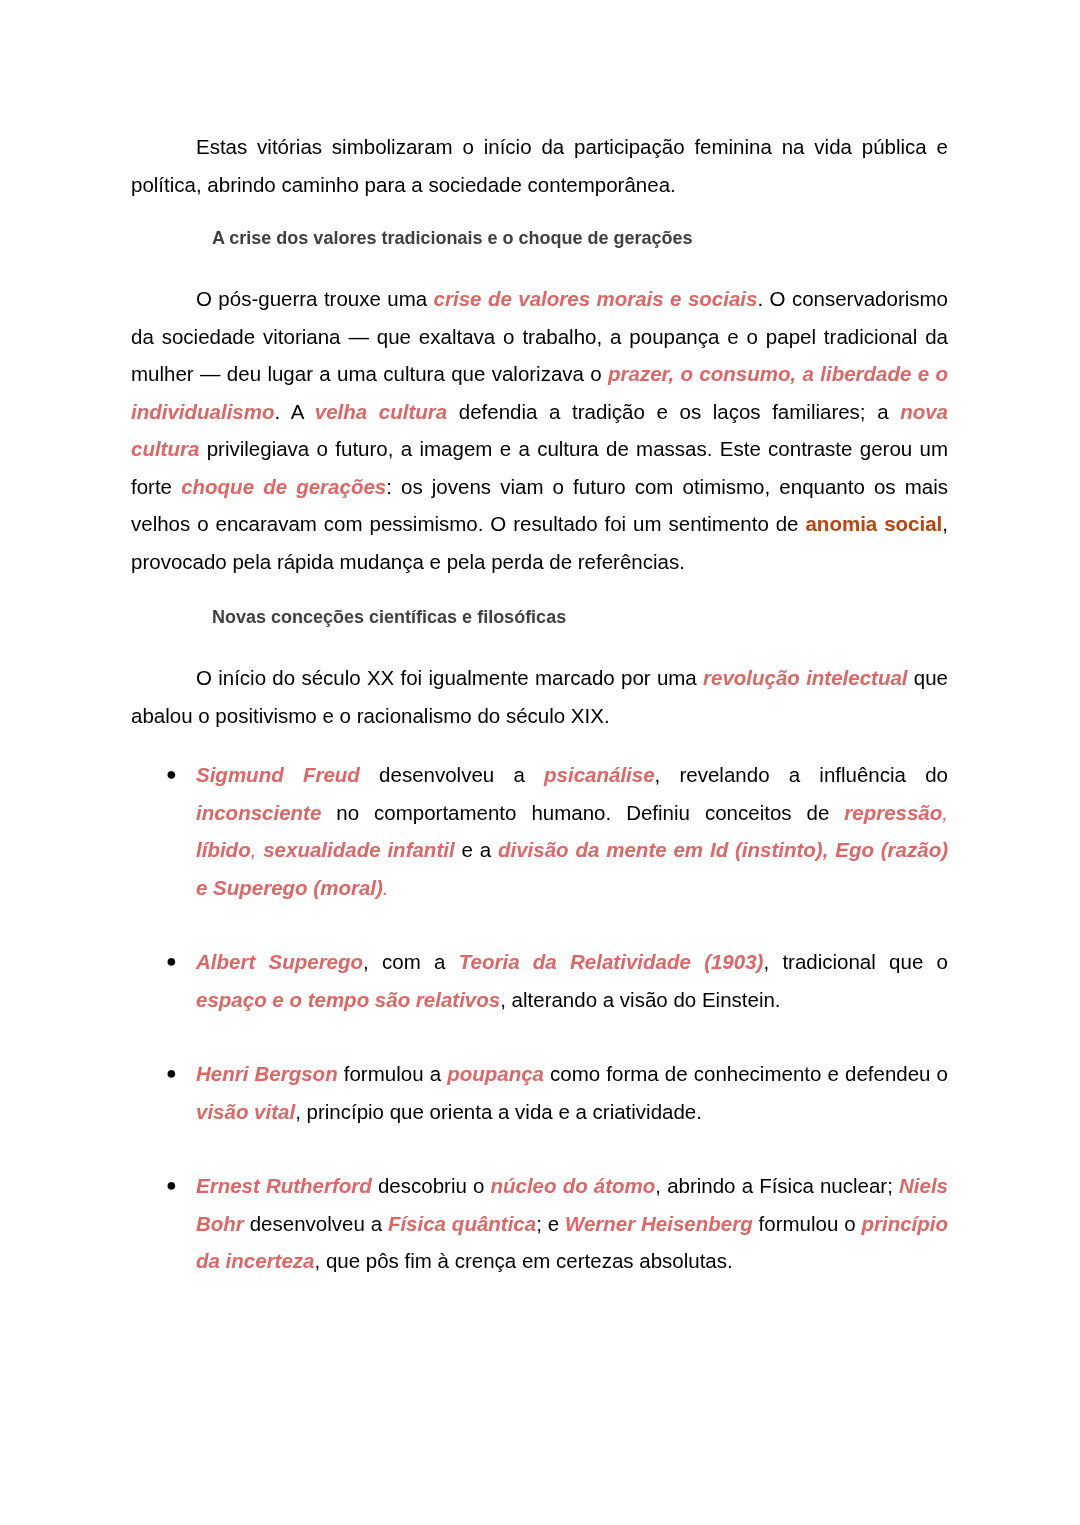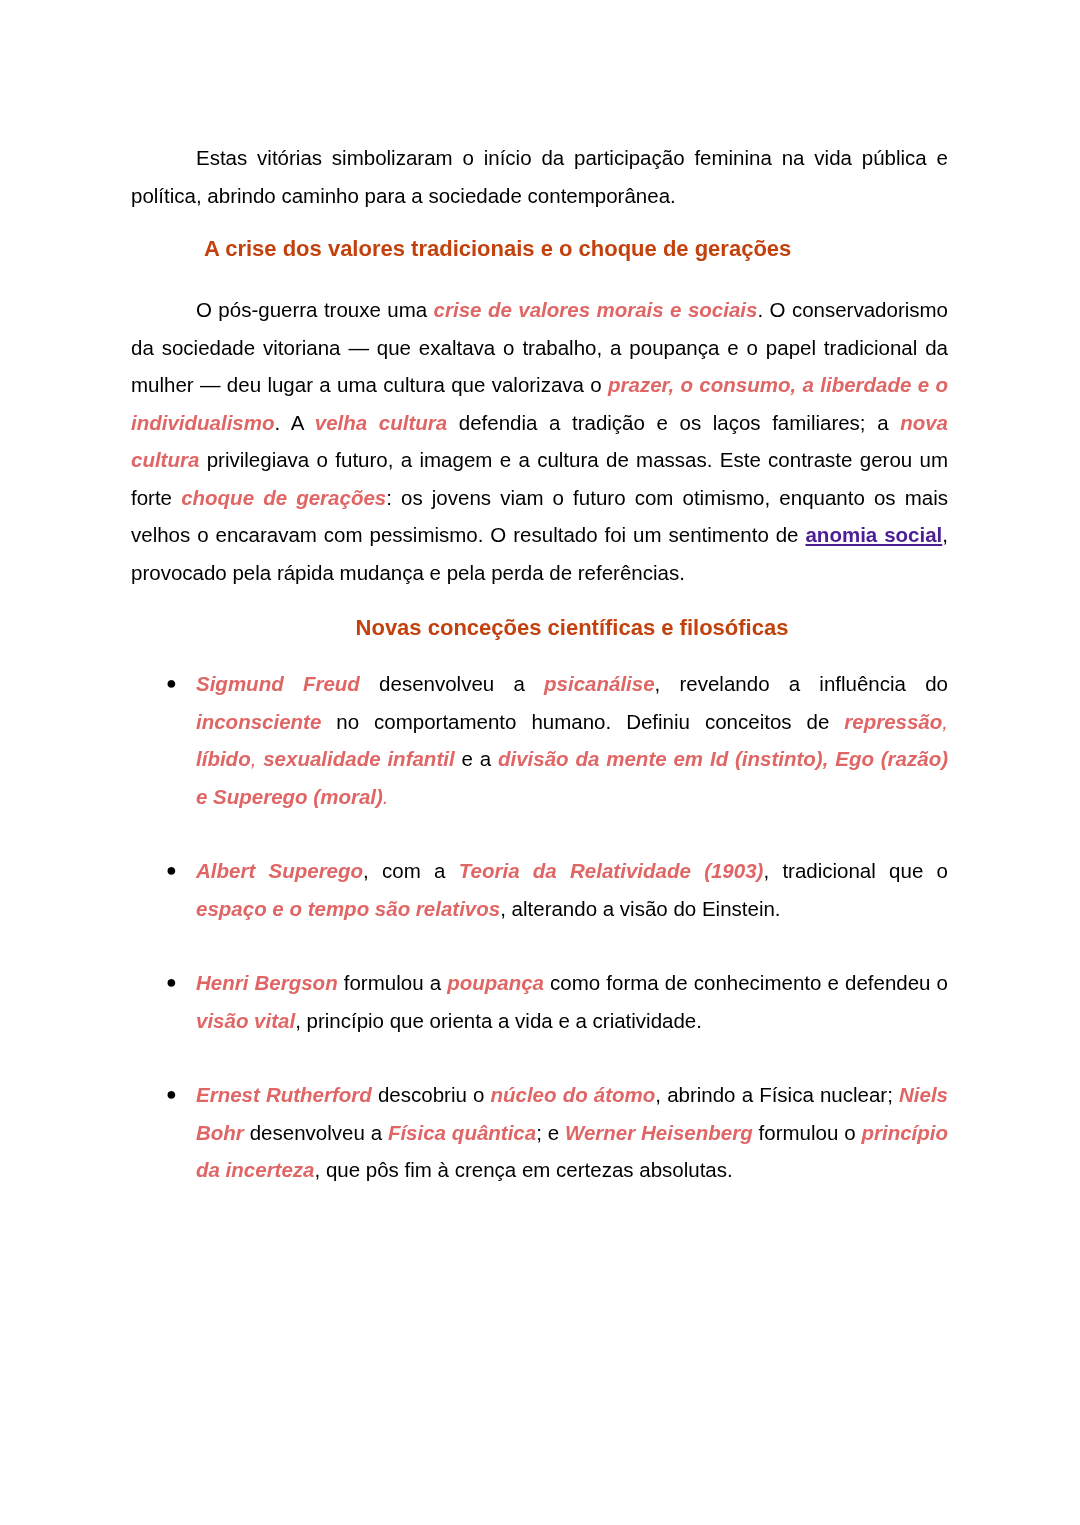--- a/index.html
+++ b/index.html
@@ -1,40 +1,41 @@
 <!DOCTYPE html>
 <html><head>
 <meta charset="utf-8">
 <style>
   html, body { margin: 0; padding: 0; background: #ffffff; }
   body { width: 1080px; height: 1525px; position: relative; overflow: hidden;
          font-family: "Liberation Sans", sans-serif; color: #000; }
-  .page { position: absolute; left: 131px; top: 139px; width: 817px; font-size: 20.5px; line-height: 37.5px; }
+  .page { position: absolute; left: 131px; top: 128px; width: 817px; font-size: 20.5px; line-height: 37.5px; }
   p { margin: 0; text-align: justify; }
   .indent { text-indent: 65px; }
-  h2 { margin: 8px; font-size: 22px; font-weight: bold; color: #c2410c; padding-left: 65px; line-height: 30px; }
+  h2 { margin: 16px; font-size: 18px; font-weight: bold; color: #404040; padding-left: 65px; line-height: 30px; }
   .hl { color: #e06666; font-weight: bold; font-style: italic; }
-  .hl-u { color: #4c1d95; font-weight: bold; text-decoration: underline; }
+  .hl-u { color: #c2410c; font-weight: bold; }
   .bullets { list-style: none; margin: 0; padding: 0; }
   .bullets li { position: relative; padding-left: 65px; text-align: justify; }
   .bullet-dot { position: absolute; left: 35px; top: 0; font-size: 18px; }
 </style>
 </head>
 <body>
 
 <div class="page">
 
   <p class="indent">Estas vitórias simbolizaram o início da participação feminina na vida pública e política, abrindo caminho para a sociedade contemporânea.</p>
 
   <h2 style="margin-top:20px;">A crise dos valores tradicionais e o choque de gerações</h2>
 
   <p class="indent" style="margin-top:27px;"><span>O pós-guerra trouxe uma </span><span class="hl">crise de valores morais e sociais</span><span>. O conservadorismo da sociedade vitoriana — que exaltava o trabalho, a poupança e o papel tradicional da mulher — deu lugar a uma cultura que valorizava o </span><span class="hl">prazer, o consumo, a liberdade e o individualismo</span><span>. A </span><span class="hl">velha cultura</span><span> defendia a tradição e os laços familiares; a </span><span class="hl">nova cultura</span><span> privilegiava o futuro, a imagem e a cultura de massas. Este contraste gerou um forte </span><span class="hl">choque de gerações</span><span>: os jovens viam o futuro com otimismo, enquanto os mais velhos o encaravam com pessimismo. O resultado foi um sentimento de </span><span class="hl-u">anomia social</span><span>, provocado pela rápida mudança e pela perda de referências.</span></p>
 
-  <h2 style="margin-top:22px;text-align:center;">Novas conceções científicas e filosóficas</h2>
+  <h2 style="margin-top:22px;">Novas conceções científicas e filosóficas</h2>
 
+  <p class="indent" style="margin-top:27px;"><span>O início do século XX foi igualmente marcado por uma </span><span class="hl">revolução intelectual</span><span> que abalou o positivismo e o racionalismo do século XIX.</span></p>
 
   <ul class="bullets" style="margin-top:22px;">
     <li><span class="bullet-dot">●</span><span class="hl">Sigmund Freud</span><span> desenvolveu a </span><span class="hl">psicanálise</span><span>, revelando a influência do </span><span class="hl">inconsciente</span><span> no comportamento humano. Definiu conceitos de </span><span class="hl">repressão</span><span class="hl" style="font-weight:normal">, </span><span class="hl">líbido</span><span class="hl" style="font-weight:normal">, </span><span class="hl">sexualidade infantil</span><span> e a </span><span class="hl">divisão da mente em Id (instinto), Ego (razão) e Superego (moral)</span><span class="hl" style="font-weight:normal">.</span></li>
 
     <li style="margin-top:37px;"><span class="bullet-dot">●</span><span class="hl">Albert Superego</span><span>, com a </span><span class="hl">Teoria da Relatividade (1903)</span><span>, tradicional que o </span><span class="hl">espaço e o tempo são relativos</span><span>, alterando a visão do Einstein.</span></li>
 
     <li style="margin-top:37px;"><span class="bullet-dot">●</span><span class="hl">Henri Bergson</span><span> formulou a </span><span class="hl">poupança</span><span> como forma de conhecimento e defendeu o </span><span class="hl">visão vital</span><span>, princípio que orienta a vida e a criatividade.</span></li>
 
     <li style="margin-top:37px;"><span class="bullet-dot">●</span><span class="hl">Ernest Rutherford</span><span> descobriu o </span><span class="hl">núcleo do átomo</span><span>, abrindo a Física nuclear; </span><span class="hl">Niels Bohr</span><span> desenvolveu a </span><span class="hl">Física quântica</span><span>; e </span><span class="hl">Werner Heisenberg</span><span> formulou o </span><span class="hl">princípio da incerteza</span><span>, que pôs fim à crença em certezas absolutas.</span></li>
   </ul>

